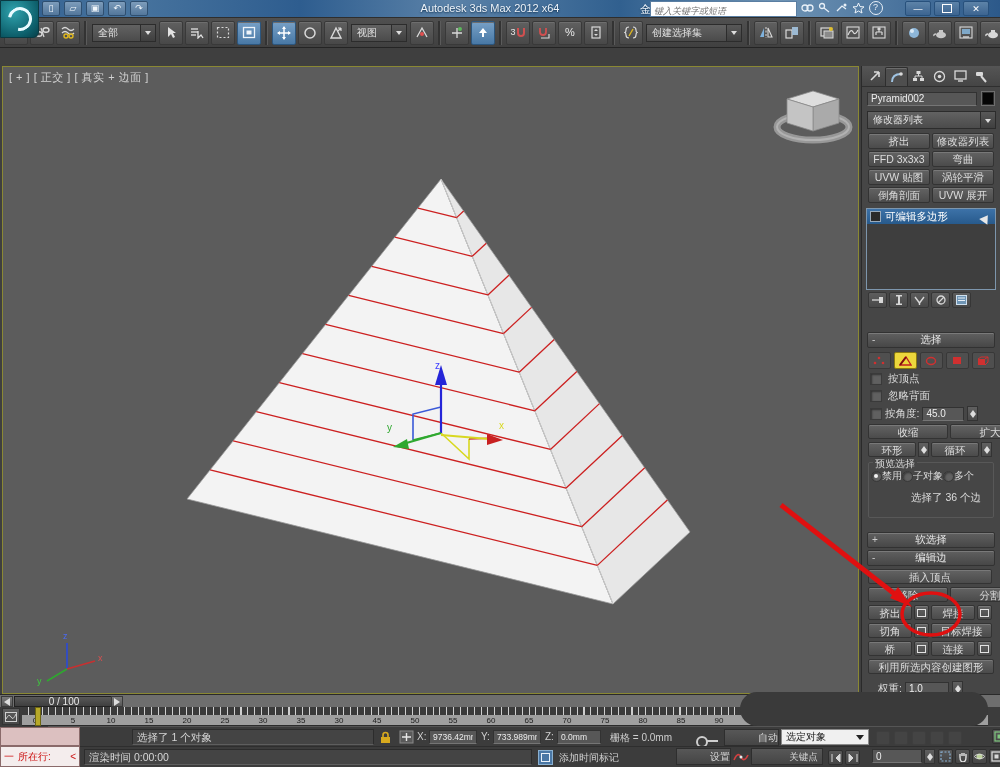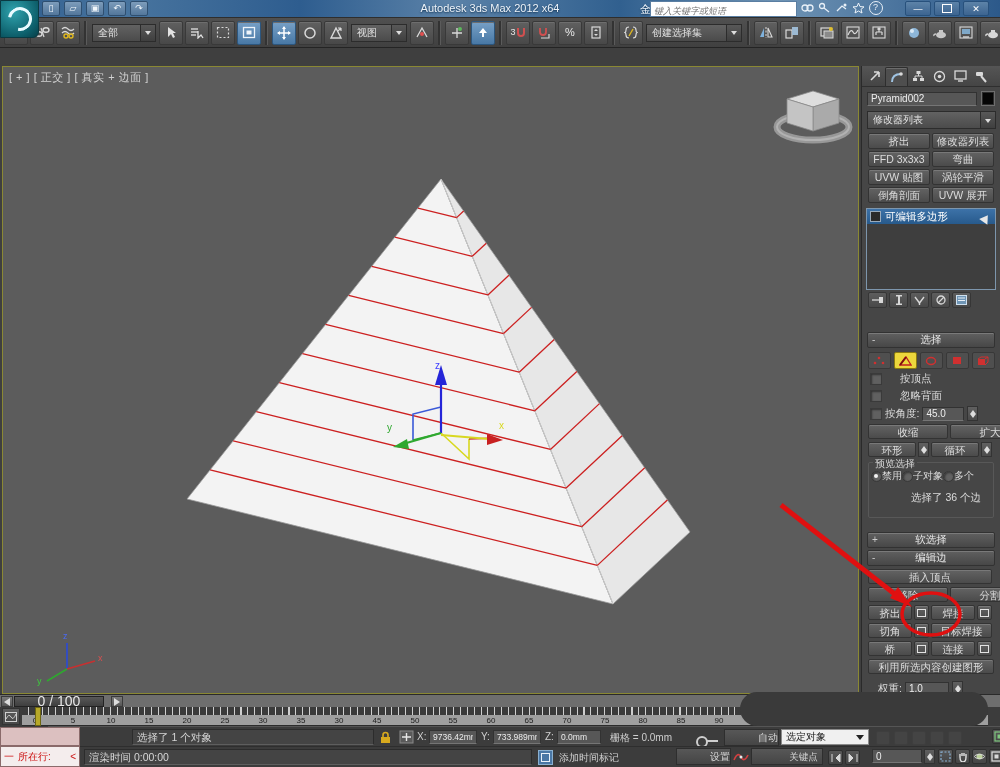--- a/index.html
+++ b/index.html
@@ -66,43 +66,43 @@
   .spin-tri{margin-left:auto;width:0;height:0;border:5px solid transparent;border-bottom:8px solid #e8e8e8;transform:rotate(35deg);}
   .stacktools{display:flex;align-items:center;gap:2px;padding:2px 6px;height:16px;}
   .stico{width:17px;height:14px;background:linear-gradient(#5d5d5d,#494949);border:1px solid #363636;border-radius:2px;
     display:flex;align-items:center;justify-content:center;color:#d8d8d8;font-size:9px;}
   .roll-h{height:14px;margin:0 5px;background:linear-gradient(#606060,#474747);border:1px solid #323232;box-shadow:inset 0 1px 0 #7a7a7a;
     color:#e8e8e8;font-size:10.5px;text-align:center;line-height:13px;position:relative;border-radius:2px;}
   .roll-h .pm{position:absolute;left:4px;top:0;font-size:10px;color:#ccc;}
   .subrow{display:flex;gap:3px;justify-content:center;margin-top:4px;}
   .socell{width:21px;height:15px;background:#4f4f4f;border:1px solid #383838;display:flex;align-items:center;justify-content:center;border-radius:2px;}
   .socell.on{background:#ecd73c;border-color:#8a7a10;}
-  .cbrow{display:flex;align-items:center;gap:18px;margin:3px 0 0 8px;font-size:10.5px;color:#dcdcdc;}
+  .cbrow{display:flex;align-items:center;gap:6px;margin:3px 0 0 8px;font-size:10.5px;color:#dcdcdc;}
   .cb{width:10px;height:10px;background:#606060;border:1px solid #3a3a3a;box-shadow:inset 1px 1px 2px #333;flex:none;}
   .spinbox{width:11px;height:15px;background:linear-gradient(#606060,#4a4a4a);border:1px solid #333;box-sizing:border-box;
     display:flex;flex-direction:column;align-items:center;justify-content:space-around;flex:none;}
   .sup{width:0;height:0;border:3px solid transparent;border-bottom:4px solid #ddd;}
   .sdn{width:0;height:0;border:3px solid transparent;border-top:4px solid #ddd;}
   .prow{display:flex;gap:2px;margin:3px 6px 0;}
   .b61{width:80px;flex:none;}
   .b44{width:44px;flex:none;}
   .bset{width:15px;flex:none;position:relative;}
   .bset i{display:block;width:7px;height:6px;border:1px solid #e2e2e2;margin:3px auto 0;}
   .grp{margin:5px 6px 0;border:1px solid #585858;border-radius:2px;position:relative;padding:6px 2px 2px;}
   .grp .glabel{position:absolute;top:-6px;left:4px;background:#464646;padding:0 2px;font-size:10px;color:#d8d8d8;}
   .radio{width:9px;height:9px;border-radius:50%;background:#626262;border:1px solid #373737;box-shadow:inset 1px 1px 2px #383838;position:relative;flex:none;}
   .radio.sel::after{content:"";position:absolute;left:2px;top:2px;width:4px;height:4px;border-radius:50%;background:#f2f2f2;}
   .lbl{font-size:10.5px;color:#dcdcdc;}
   
   #bottom{left:0;top:694px;width:1000px;height:73px;background:#3c3c3c;}
   #tslider{left:0;top:0;width:1000px;height:13px;background:#6e6e6e;border-top:1px solid #2a2a2a;box-sizing:border-box;}
   .tsbtn{position:absolute;top:1px;width:12px;height:11px;background:linear-gradient(#7a7a7a,#575757);border:1px solid #3a3a3a;
     box-sizing:border-box;display:flex;align-items:center;justify-content:center;}
-  #tshandle{position:absolute;left:14px;top:1px;width:90px;height:11px;background:linear-gradient(#585858,#3f3f3f);
-    border:1px solid #222;box-sizing:border-box;color:#e8e8e8;font-size:14px;text-align:center;line-height:9px;}
+  #tshandle{position:absolute;left:14px;top:1px;width:100px;height:11px;background:linear-gradient(#585858,#3f3f3f);
+    border:1px solid #222;box-sizing:border-box;color:#e8e8e8;font-size:10px;text-align:center;line-height:9px;}
   .tl{width:0;height:0;border:4px solid transparent;}
   #ruler-dark{left:22px;top:13px;width:966px;height:8px;background:repeating-linear-gradient(90deg,#3b3b3b 0 5.8px,#cfcfcf 5.8px 6.86px);}
   #ruler-light{left:22px;top:21px;width:966px;height:11px;background:#9f9f9f;border-bottom:1px solid #2c2c2c;box-sizing:border-box;}
   #ticklabels{left:26px;top:21px;width:702px;height:11px;display:flex;justify-content:space-between;}
   .tick{width:18px;text-align:center;font-size:8px;color:#1c1c1c;line-height:11px;}
   #minicurve{left:2px;top:14px;width:18px;height:17px;background:linear-gradient(#5e5e5e,#474747);border:1px solid #333;box-sizing:border-box;
     display:flex;align-items:center;justify-content:center;}
   #frame0{left:35px;top:13px;width:6px;height:19px;background:#b7a929;border:1px solid #6e6611;box-sizing:border-box;}
   .srow{left:0;width:1000px;background:#3c3c3c;}
   #srowA{top:32px;height:20px;border-top:1px solid #555;margin-left:48px;}

